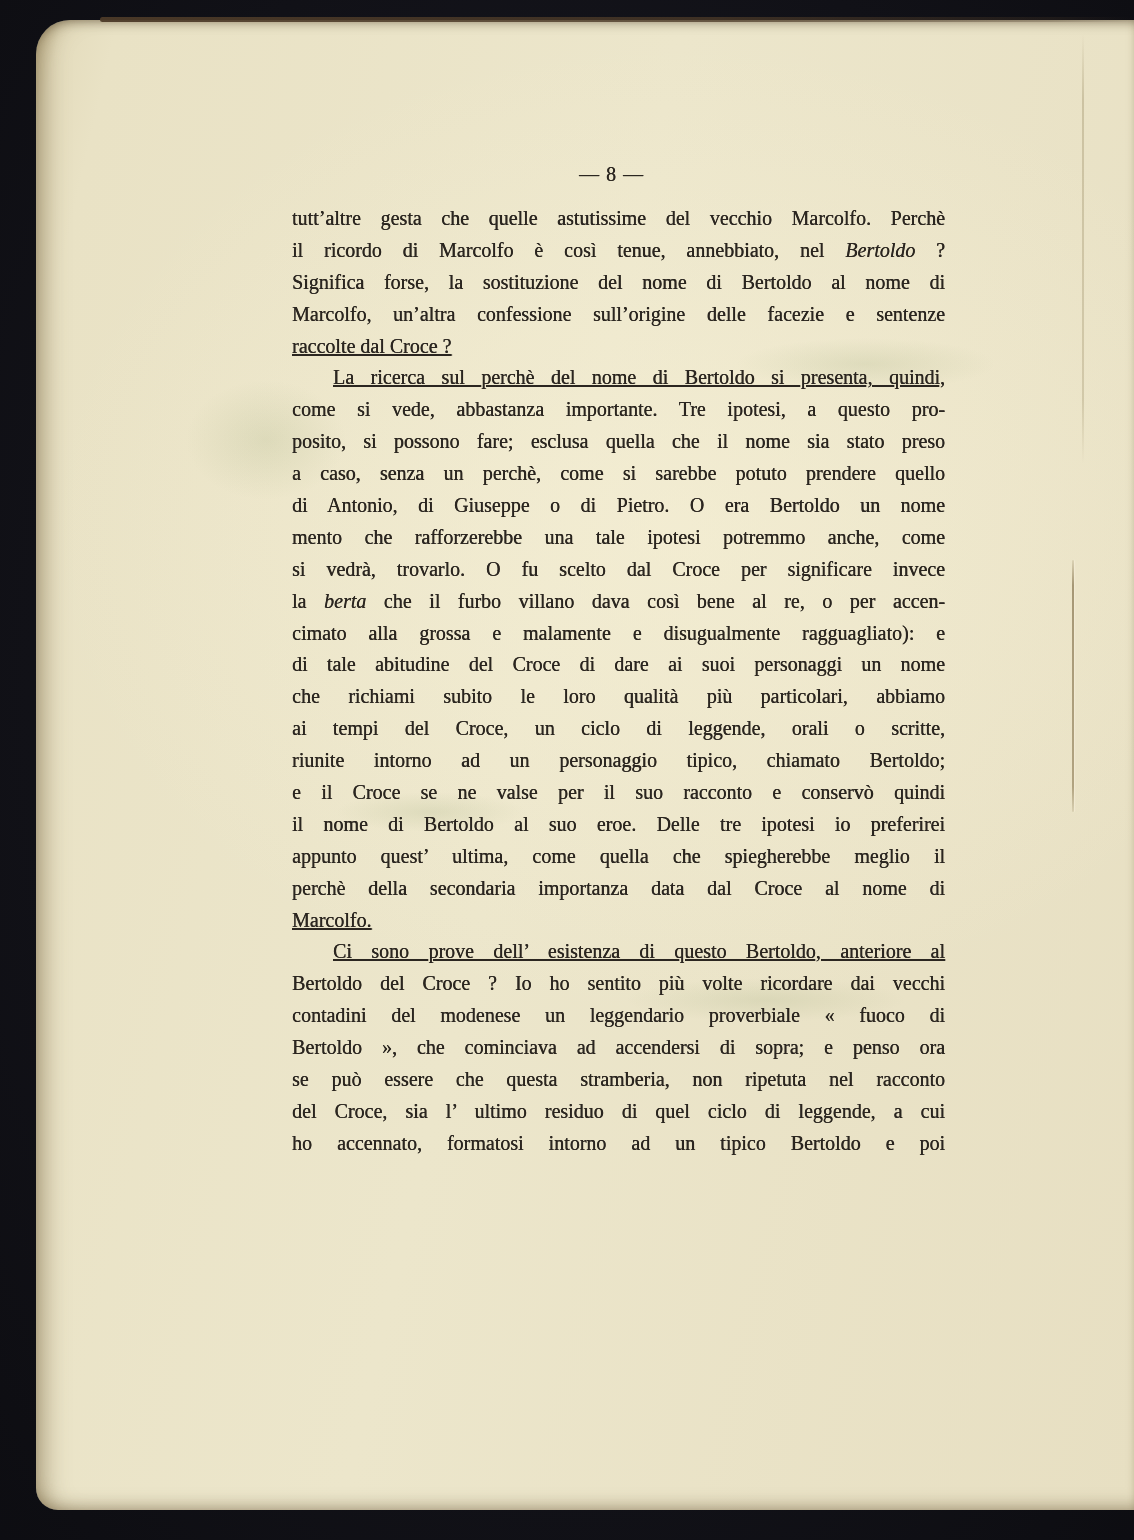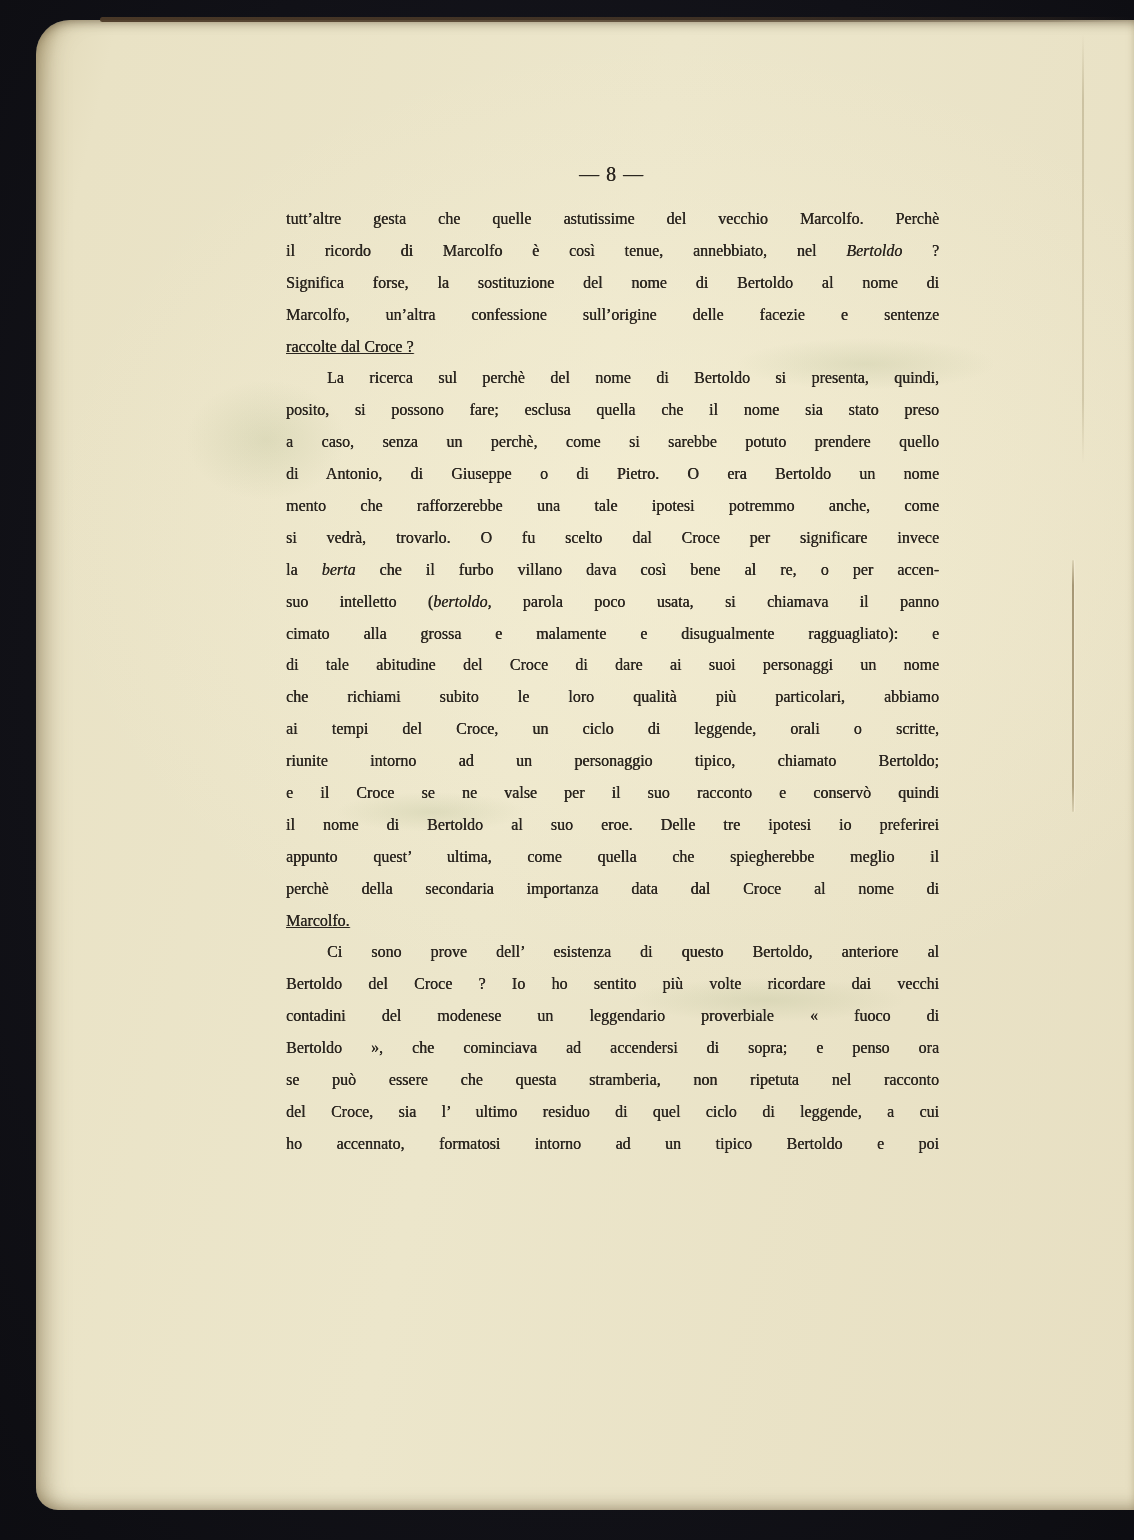--- a/index.html
+++ b/index.html
@@ -50,34 +50,34 @@
     position:absolute;
     left:249px;top:143px;width:653px;
     text-align:center;
     font-size:20px;
     letter-spacing:1px;
     color:var(--ink);
     text-shadow:.3px 0 0 currentColor;
   }
   .textblock{
     position:absolute;
-    left:250px;top:183px;width:653px;
+    left:256px;top:183px;width:653px;
     color:var(--ink);
-    font-size:16px;
+    font-size:20px;
   }
   .line{
     line-height:31.9px;
     height:31.9px;
     text-align:justify;
     text-align-last:justify;
     text-shadow:.3px 0 0 currentColor;
     white-space:normal;
   }
   .line.noj{ text-align-last:left;text-decoration:underline; }
-  .line.ind{ text-indent:41px; }
+  .line.ind{ text-indent:41px;text-decoration:underline; }
   .line i{ font-style:italic;font-family:Liberation Serif, serif; }
   
   .crease{
     position:absolute;
     width:2px;
     border-radius:2px;
   }
   .crease-long{
     left:1046px;top:14px;height:430px;
     background:linear-gradient(rgba(150,135,95,0), rgba(150,135,95,.35) 15%, rgba(150,135,95,.3) 85%, rgba(150,135,95,0));
@@ -113,27 +113,27 @@
 
   <div class="page-number">— 8 —</div>
 
   <div class="textblock">
       <div class="line"><span>tutt’altre gesta che quelle astutissime del vecchio Marcolfo. Perchè</span></div>
       <div class="line"><span>il ricordo di Marcolfo è così tenue, annebbiato, nel </span><i>Bertoldo</i><span> ?</span></div>
       <div class="line"><span>Significa forse, la sostituzione del nome di Bertoldo al nome di</span></div>
       <div class="line"><span>Marcolfo, un’altra confessione sull’origine delle facezie e sentenze</span></div>
       <div class="line noj"><span>raccolte dal Croce ?</span></div>
       <div class="line ind"><span>La ricerca sul perchè del nome di Bertoldo si presenta, quindi,</span></div>
+      <div class="line"><span>come si vede, abbastanza importante. Tre ipotesi, a questo pro-</span></div>
       <div class="line"><span>posito, si possono fare; esclusa quella che il nome sia stato preso</span></div>
       <div class="line"><span>a caso, senza un perchè, come si sarebbe potuto prendere quello</span></div>
       <div class="line"><span>di Antonio, di Giuseppe o di Pietro. O era Bertoldo un nome</span></div>
       <div class="line"><span>mento che rafforzerebbe una tale ipotesi potremmo anche, come</span></div>
       <div class="line"><span>si vedrà, trovarlo. O fu scelto dal Croce per significare invece</span></div>
       <div class="line"><span>la </span><i>berta</i><span> che il furbo villano dava così bene al re, o per accen-</span></div>
-      <div class="line"><span>suo intelletto (</span><i>bertoldo,</i><span> parola poco usata, si chiamava il panno</span></div>
       <div class="line"><span>cimato alla grossa e malamente e disugualmente ragguagliato): e</span></div>
       <div class="line"><span>di tale abitudine del Croce di dare ai suoi personaggi un nome</span></div>
       <div class="line"><span>che richiami subito le loro qualità più particolari, abbiamo</span></div>
       <div class="line"><span>ai tempi del Croce, un ciclo di leggende, orali o scritte,</span></div>
       <div class="line"><span>riunite intorno ad un personaggio tipico, chiamato Bertoldo;</span></div>
       <div class="line"><span>e il Croce se ne valse per il suo racconto e conservò quindi</span></div>
       <div class="line"><span>il nome di Bertoldo al suo eroe. Delle tre ipotesi io preferirei</span></div>
       <div class="line"><span>appunto quest’ ultima, come quella che spiegherebbe meglio il</span></div>
       <div class="line"><span>perchè della secondaria importanza data dal Croce al nome di</span></div>
       <div class="line noj"><span>Marcolfo.</span></div>

